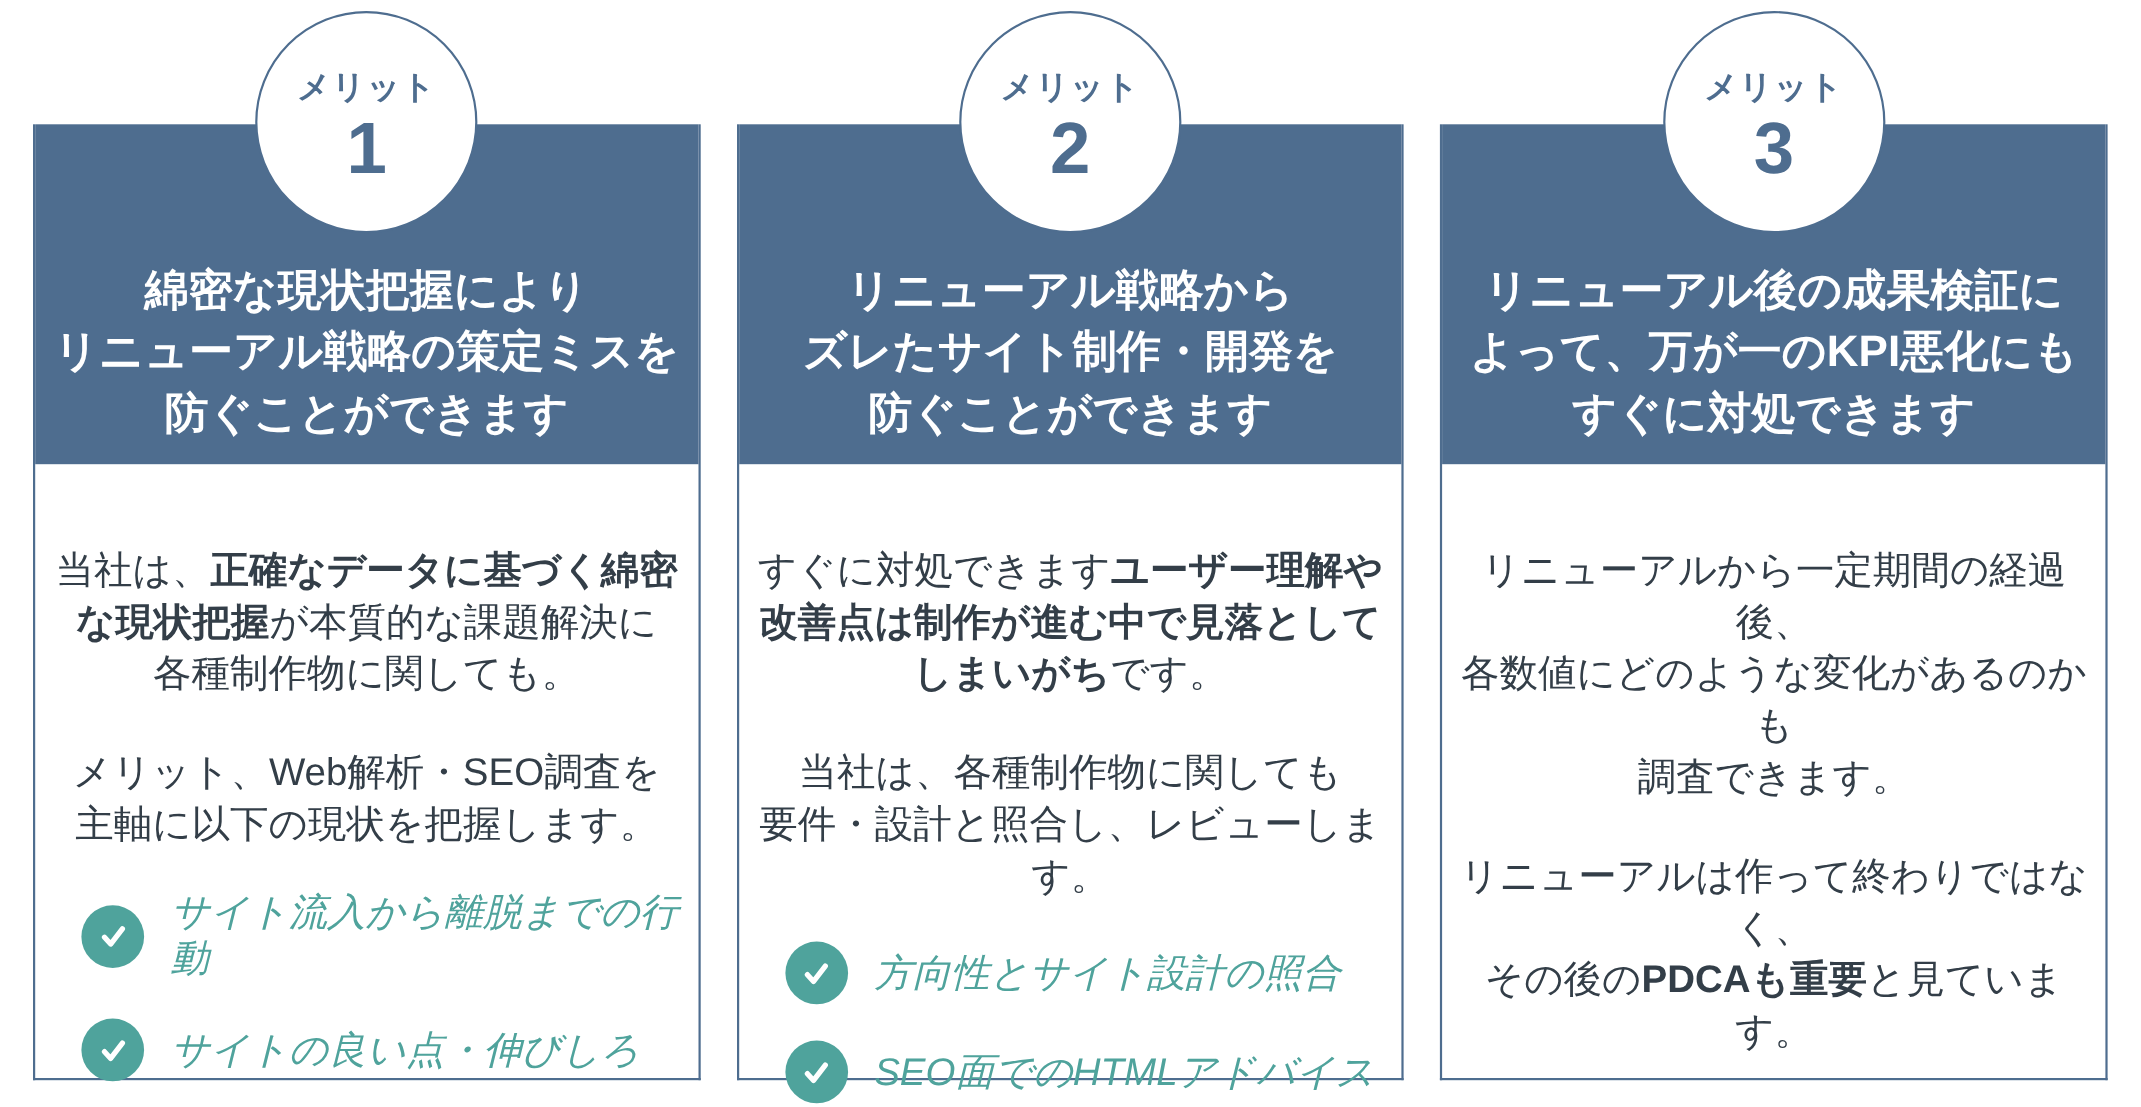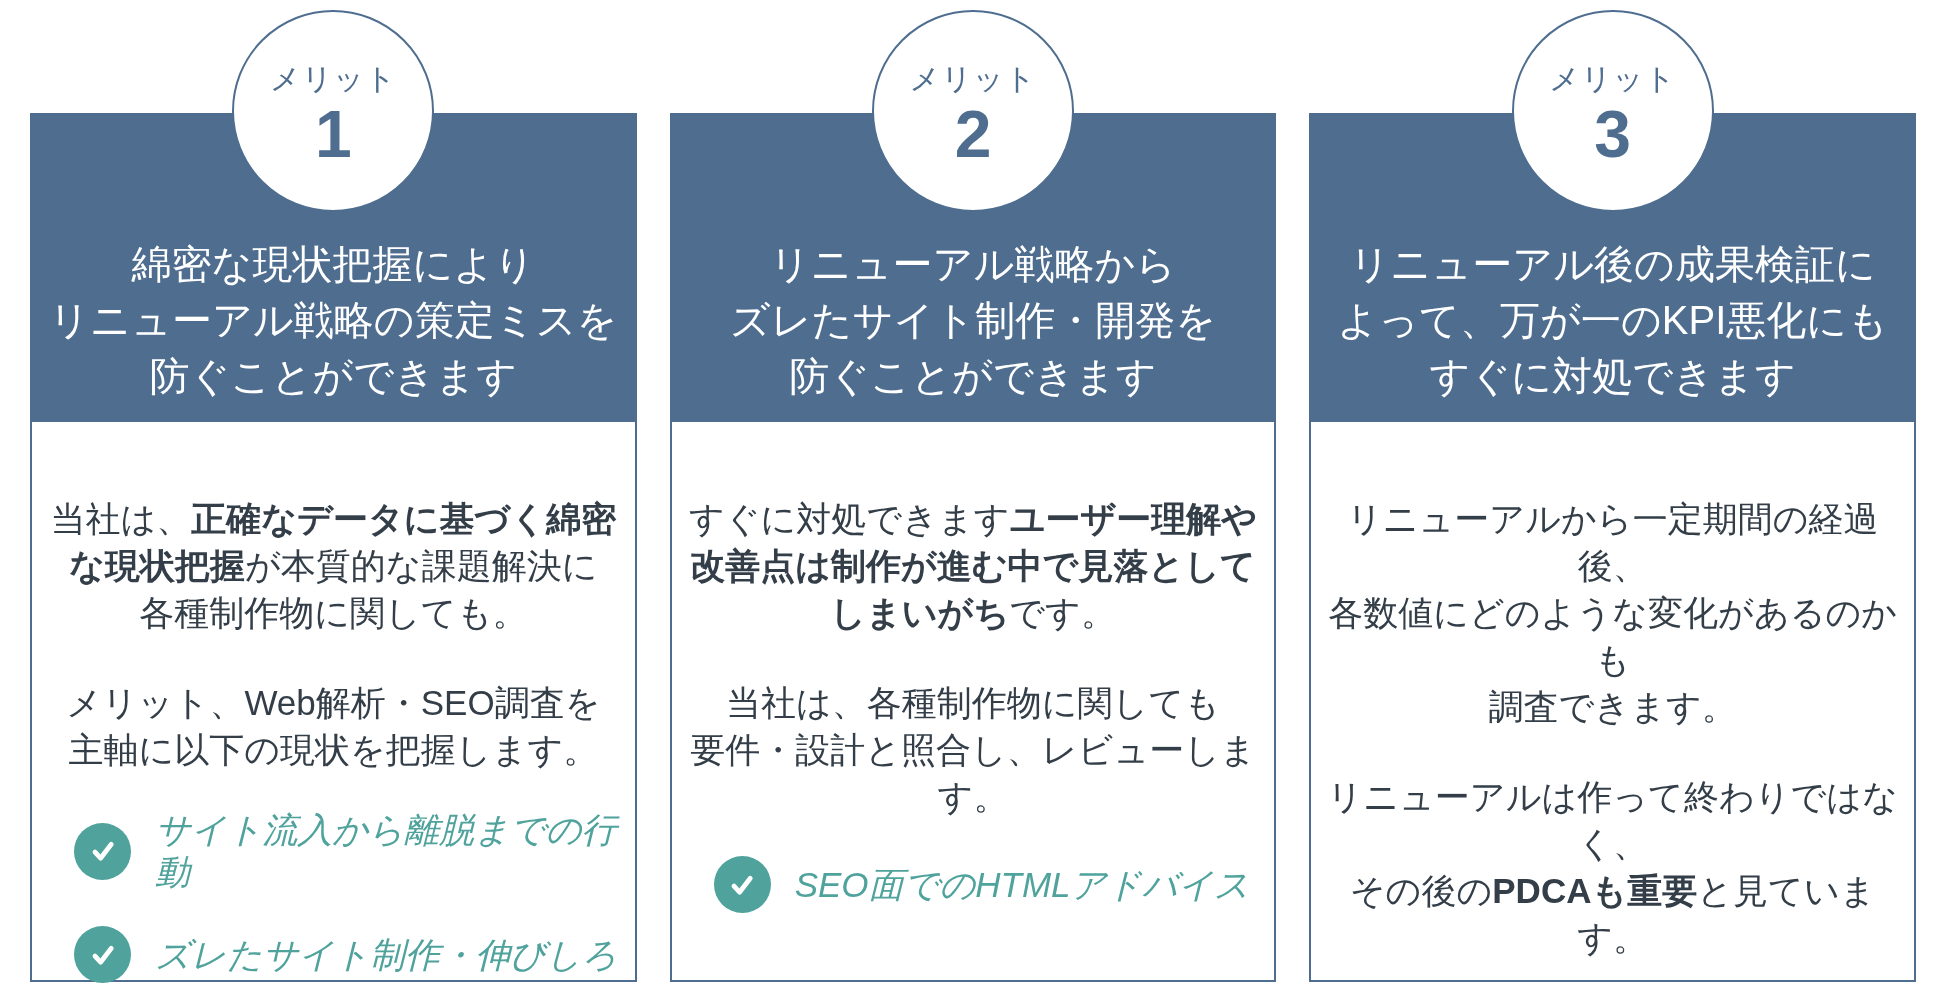--- a/index.html
+++ b/index.html
@@ -37,21 +37,21 @@
     border-radius: 50%;
     z-index: 2;
     display: flex;
     flex-direction: column;
     align-items: center;
     justify-content: center;
     padding-top: 6px;
   }
   .badge-label {
     font-size: 30px;
-    font-weight: normal;
+    font-weight: bold;
     color: #4e6d8f;
     letter-spacing: 1px;
   }
   .badge-number {
     font-size: 66px;
     font-weight: bold;
     color: #4e6d8f;
     line-height: 1.05;
   }
   
@@ -59,21 +59,21 @@
     background: #4e6d8f;
     height: 309px;
     display: flex;
     align-items: flex-end;
     justify-content: center;
     padding-bottom: 18px;
   }
   .card-title {
     color: #ffffff;
     font-size: 40px;
-    font-weight: normal;
+    font-weight: bold;
     text-align: center;
     line-height: 56px;
     white-space: pre-line;
   }
   .card-body {
     padding: 30px 14px 0 14px;
   }
   .para {
     font-size: 35px;
     color: #333e48;
@@ -142,21 +142,21 @@
               </svg>
           </span>
           <span class="check-text">サイト流入から離脱までの行動</span>
         </div>
         <div class="check-row">
           <span class="check-circle">
             <svg viewBox="0 0 24 24">
                 <path d="M6 12.8l4.2 4.6 8-10.4" stroke="#ffffff" stroke-width="3.6" fill="none" stroke-linecap="round" stroke-linejoin="round"></path>
               </svg>
           </span>
-          <span class="check-text">ズレたサイト制作・伸びしろ</span>
+          <span class="check-text">サイトの良い点・伸びしろ</span>
         </div>
         <div class="check-row">
           <span class="check-circle">
             <svg viewBox="0 0 24 24">
                 <path d="M6 12.8l4.2 4.6 8-10.4" stroke="#ffffff" stroke-width="3.6" fill="none" stroke-linecap="round" stroke-linejoin="round"></path>
               </svg>
           </span>
           <span class="check-text">求められる情報・コンテンツ</span>
         </div>
       </div>
@@ -179,20 +179,28 @@
 しまいがち</span><span>です。</span></p>
       <p class="para"><span>当社は、各種制作物に関しても
 要件・設計と照合し、レビューします。</span></p>
       <div class="checklist">
         <div class="check-row">
           <span class="check-circle">
             <svg viewBox="0 0 24 24">
                 <path d="M6 12.8l4.2 4.6 8-10.4" stroke="#ffffff" stroke-width="3.6" fill="none" stroke-linecap="round" stroke-linejoin="round"></path>
               </svg>
           </span>
+          <span class="check-text">方向性とサイト設計の照合</span>
+        </div>
+        <div class="check-row">
+          <span class="check-circle">
+            <svg viewBox="0 0 24 24">
+                <path d="M6 12.8l4.2 4.6 8-10.4" stroke="#ffffff" stroke-width="3.6" fill="none" stroke-linecap="round" stroke-linejoin="round"></path>
+              </svg>
+          </span>
           <span class="check-text">SEO面でのHTMLアドバイス</span>
         </div>
       </div>
     </div>
   </section>
 
   <section class="card">
     <div class="badge">
       <div class="badge-label">メリット</div>
       <div class="badge-number">3</div>

